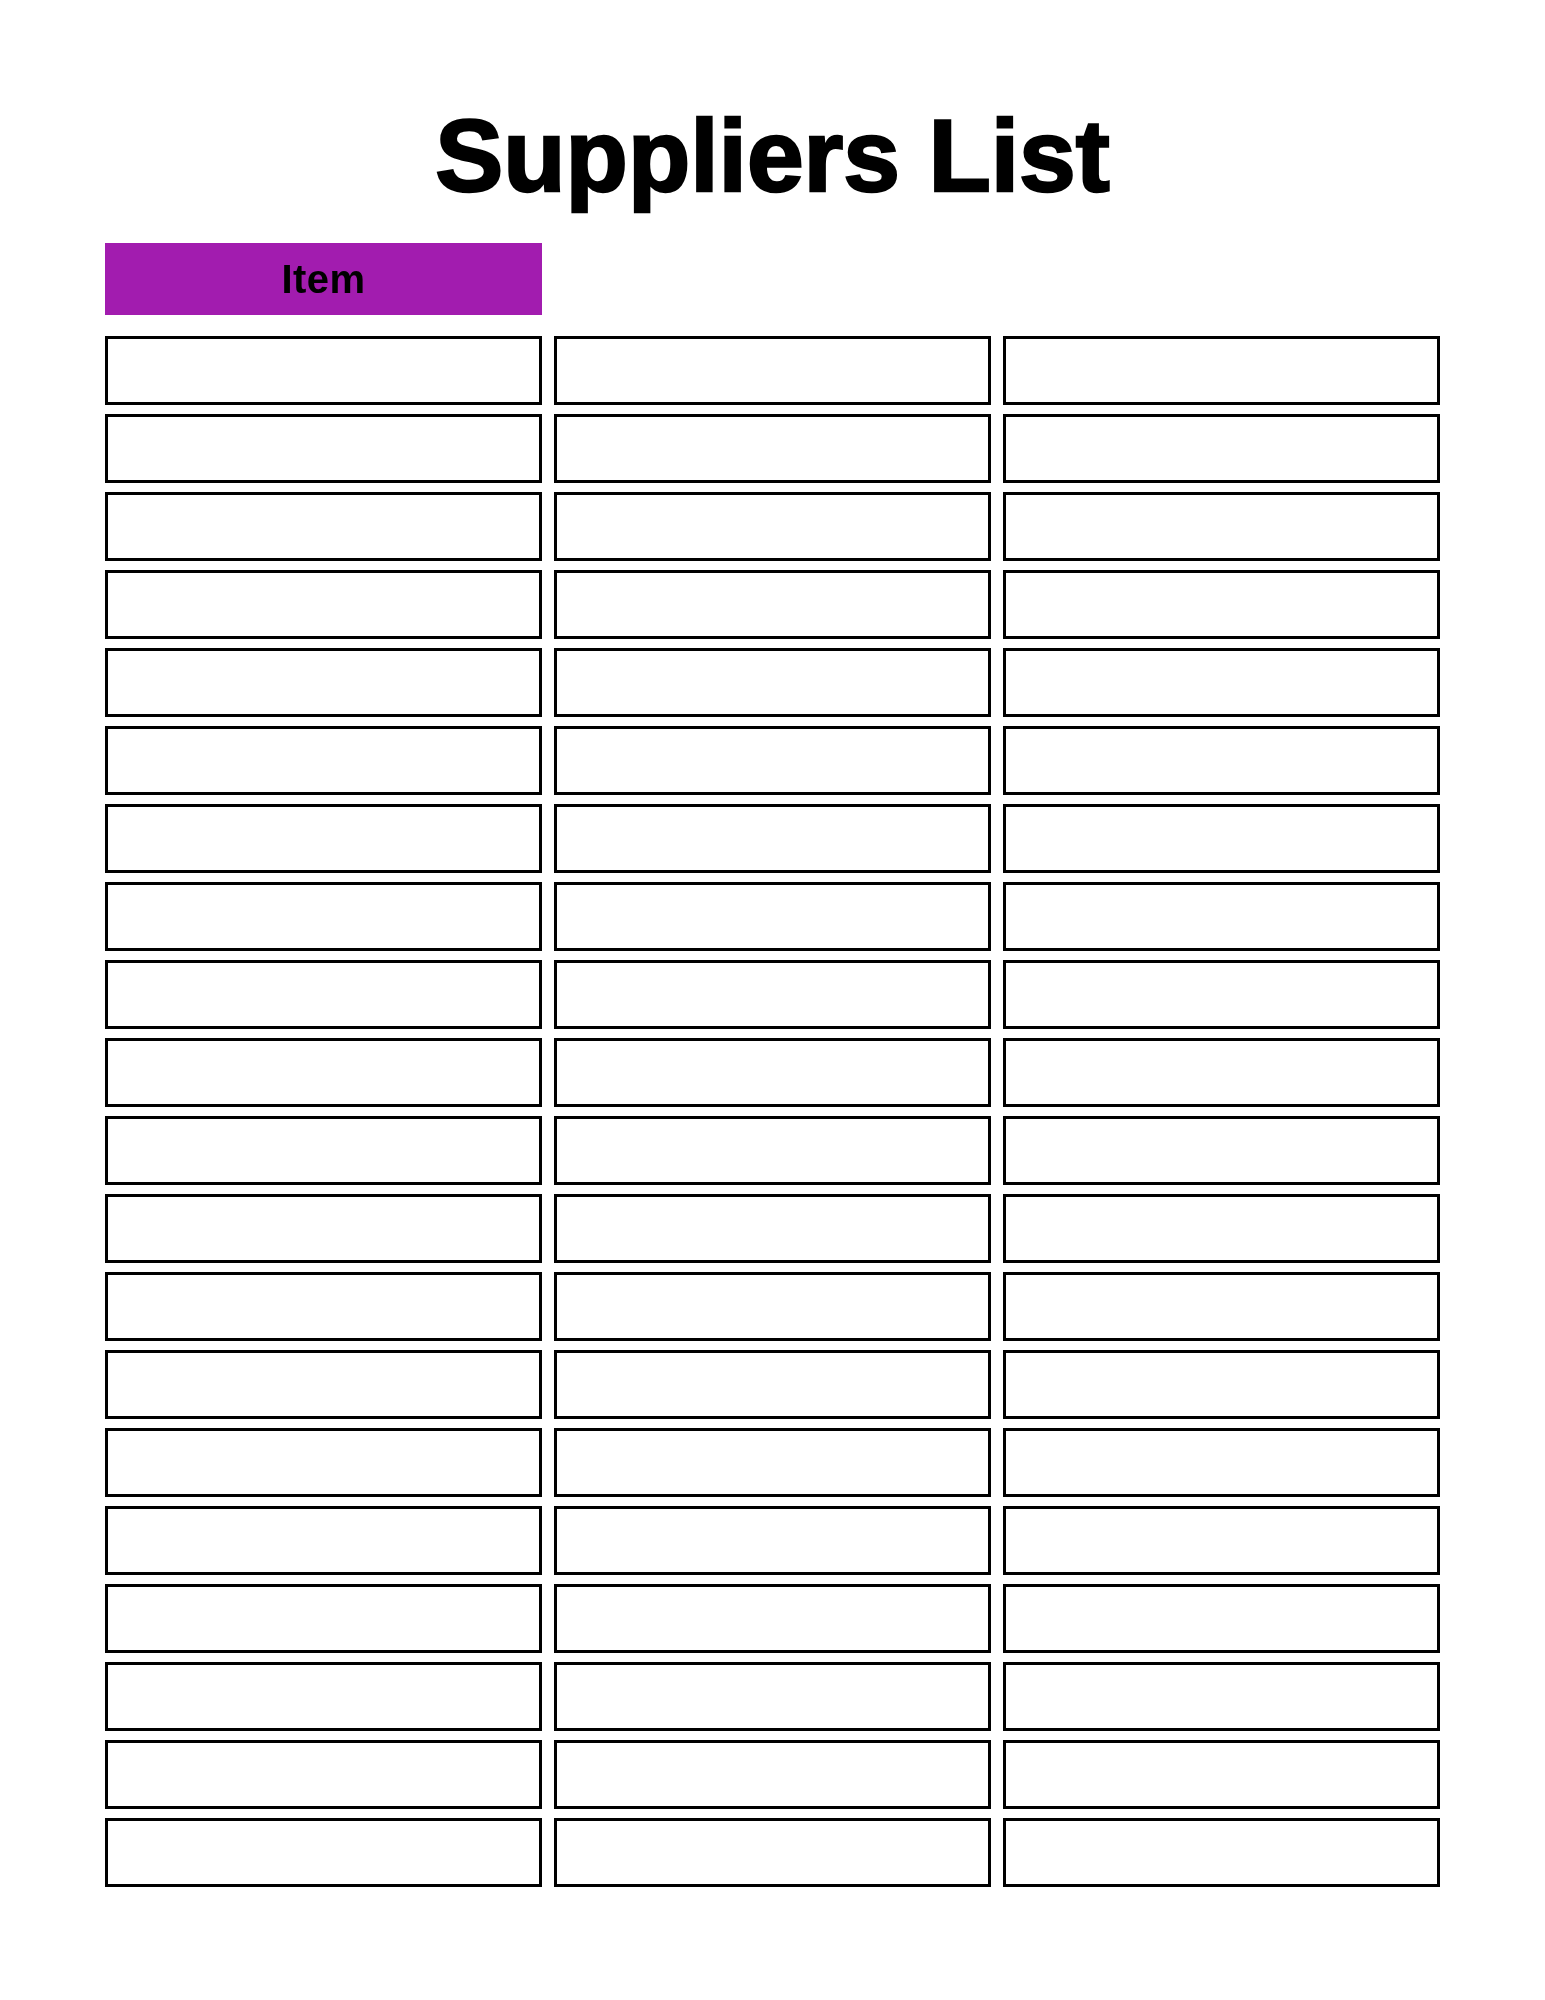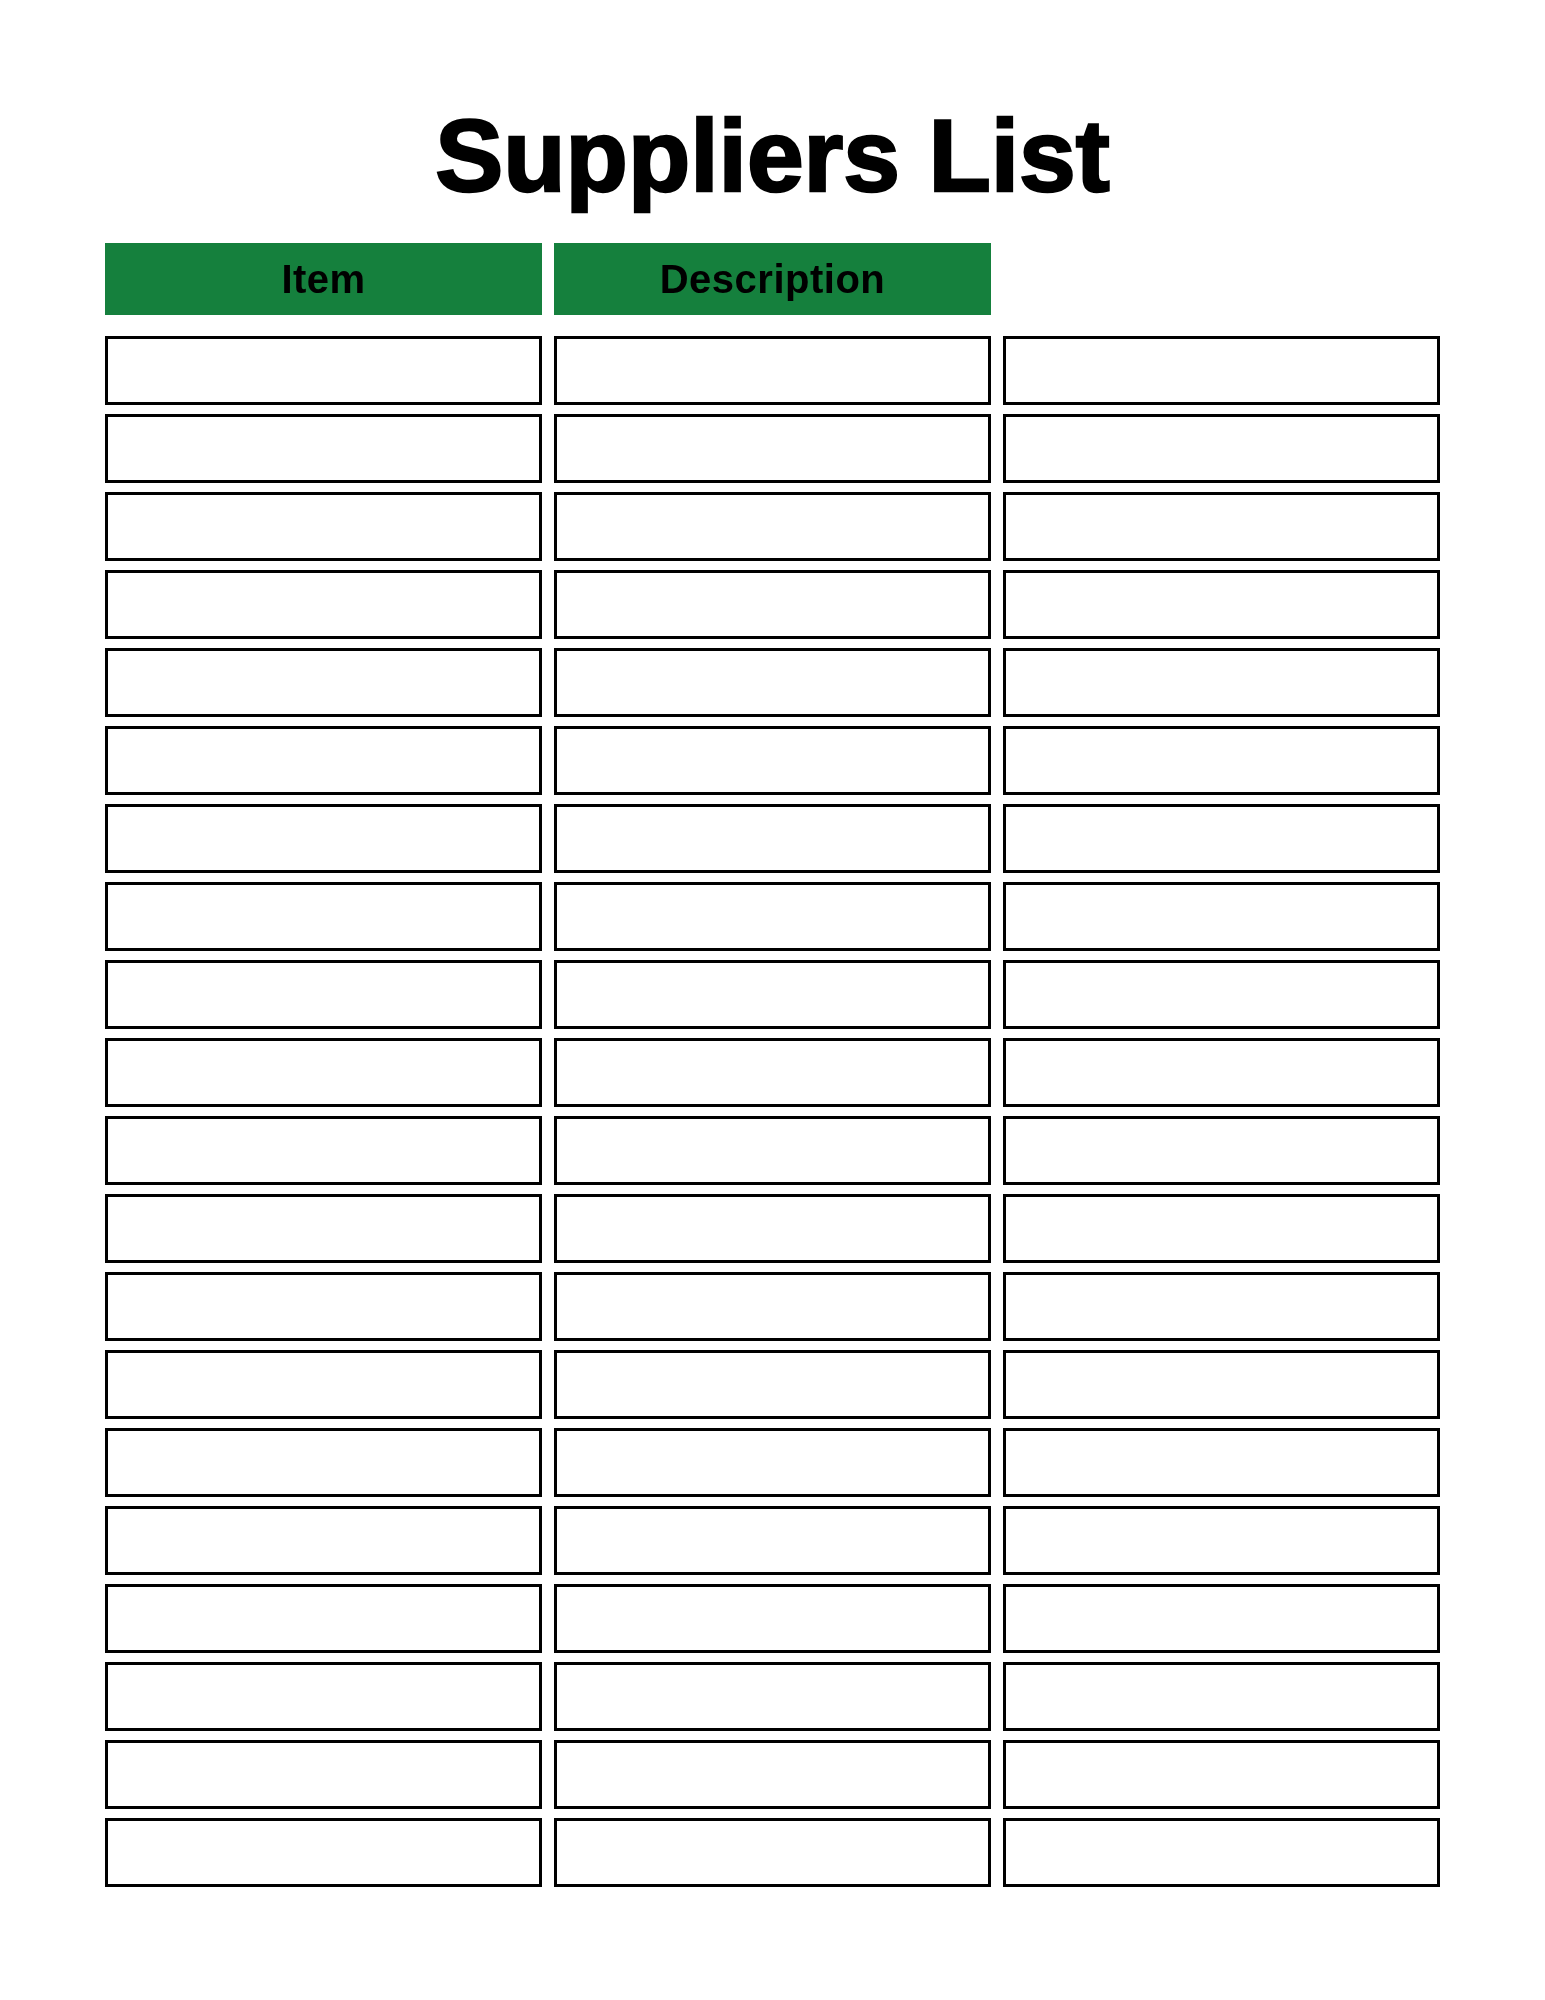--- a/index.html
+++ b/index.html
@@ -36,21 +36,21 @@
 
   .header-row {
     display: grid;
     grid-template-columns: repeat(3, 1fr);
     column-gap: 12px;
     margin-bottom: 21px;
   }
 
   .header-cell {
     height: 72px;
-    background: #15803d;
+    background: #a21caf;
     display: flex;
     align-items: center;
     justify-content: center;
     font-size: 40px;
     font-weight: 700;
     letter-spacing: 0.5px;
   }
 
   .rows {
     display: flex;
@@ -79,21 +79,20 @@
 <body>
 
 <div class="page">
 
   <h1 class="page-title">Suppliers List</h1>
 
   <div class="table-wrap">
 
     <div class="header-row">
       <div class="header-cell">Item</div>
-      <div class="header-cell">Description</div>
     </div>
 
     <div class="rows">
         <div class="row">
           <div class="cell"></div>
           <div class="cell"></div>
           <div class="cell"></div>
         </div>
         <div class="row">
           <div class="cell"></div>

